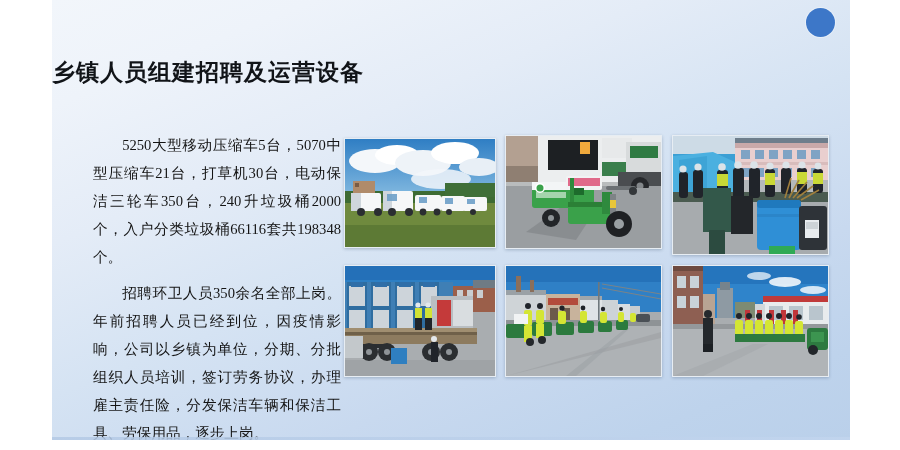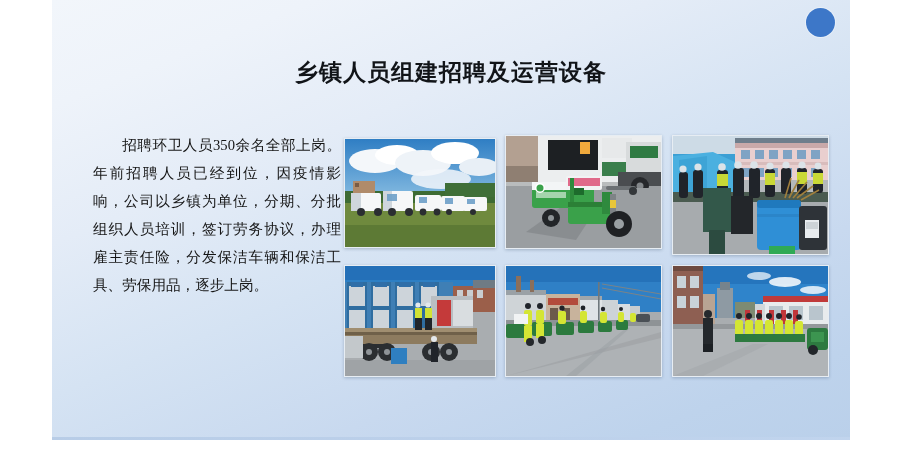--- a/index.html
+++ b/index.html
@@ -15,21 +15,21 @@
   #slide:after{
     content:"";position:absolute;left:0;right:0;bottom:0;height:3px;
     background:linear-gradient(90deg,#b3c9e5,#c2d5ee);
     opacity:.85;
   }
   .circle-deco{
     position:absolute;left:754px;top:8px;width:29px;height:29px;border-radius:50%;
     background:#3d77c8;box-shadow:0 0 0 1px rgba(255,255,255,.35);
   }
   .slide-title{
-    position:absolute;left:0;right:0;top:57px;text-align:center;
+    position:absolute;left:0;right:0;top:57px;text-align:left;
     font-family:"DejaVu Sans","Liberation Sans",sans-serif;
     font-size:23px;font-weight:bold;color:#111418;letter-spacing:1px;
     white-space:nowrap;
   }
   .text-col{
     position:absolute;left:41px;top:131px;width:248px;
     font-size:14.6px;line-height:28px;color:#141414;text-align:justify;
     text-justify:inter-ideograph;
   }
   .para{margin:0;text-indent:2em;}
@@ -59,20 +59,21 @@
 </head>
 <body>
 
 <div id="slide">
 
   <div class="circle-deco"></div>
 
   <div class="slide-title">乡镇人员组建招聘及运营设备</div>
 
   <div class="text-col">
+    <p class="para">5250大型移动压缩车5台，5070中型压缩车21台，打草机30台，电动保洁三轮车350台，240升垃圾桶2000个，入户分类垃圾桶66116套共198348个。</p>
     <p class="para">招聘环卫人员350余名全部上岗。年前招聘人员已经到位，因疫情影响，公司以乡镇为单位，分期、分批组织人员培训，签订劳务协议，办理雇主责任险，分发保洁车辆和保洁工具、劳保用品，逐步上岗。</p>
   </div>
 
   <div class="gallery">
 
     <div class="grid-row r1">
 
       <div class="cell c1">
         <div class="photo">
           <svg viewBox="0 0 150 108" preserveAspectRatio="none">

